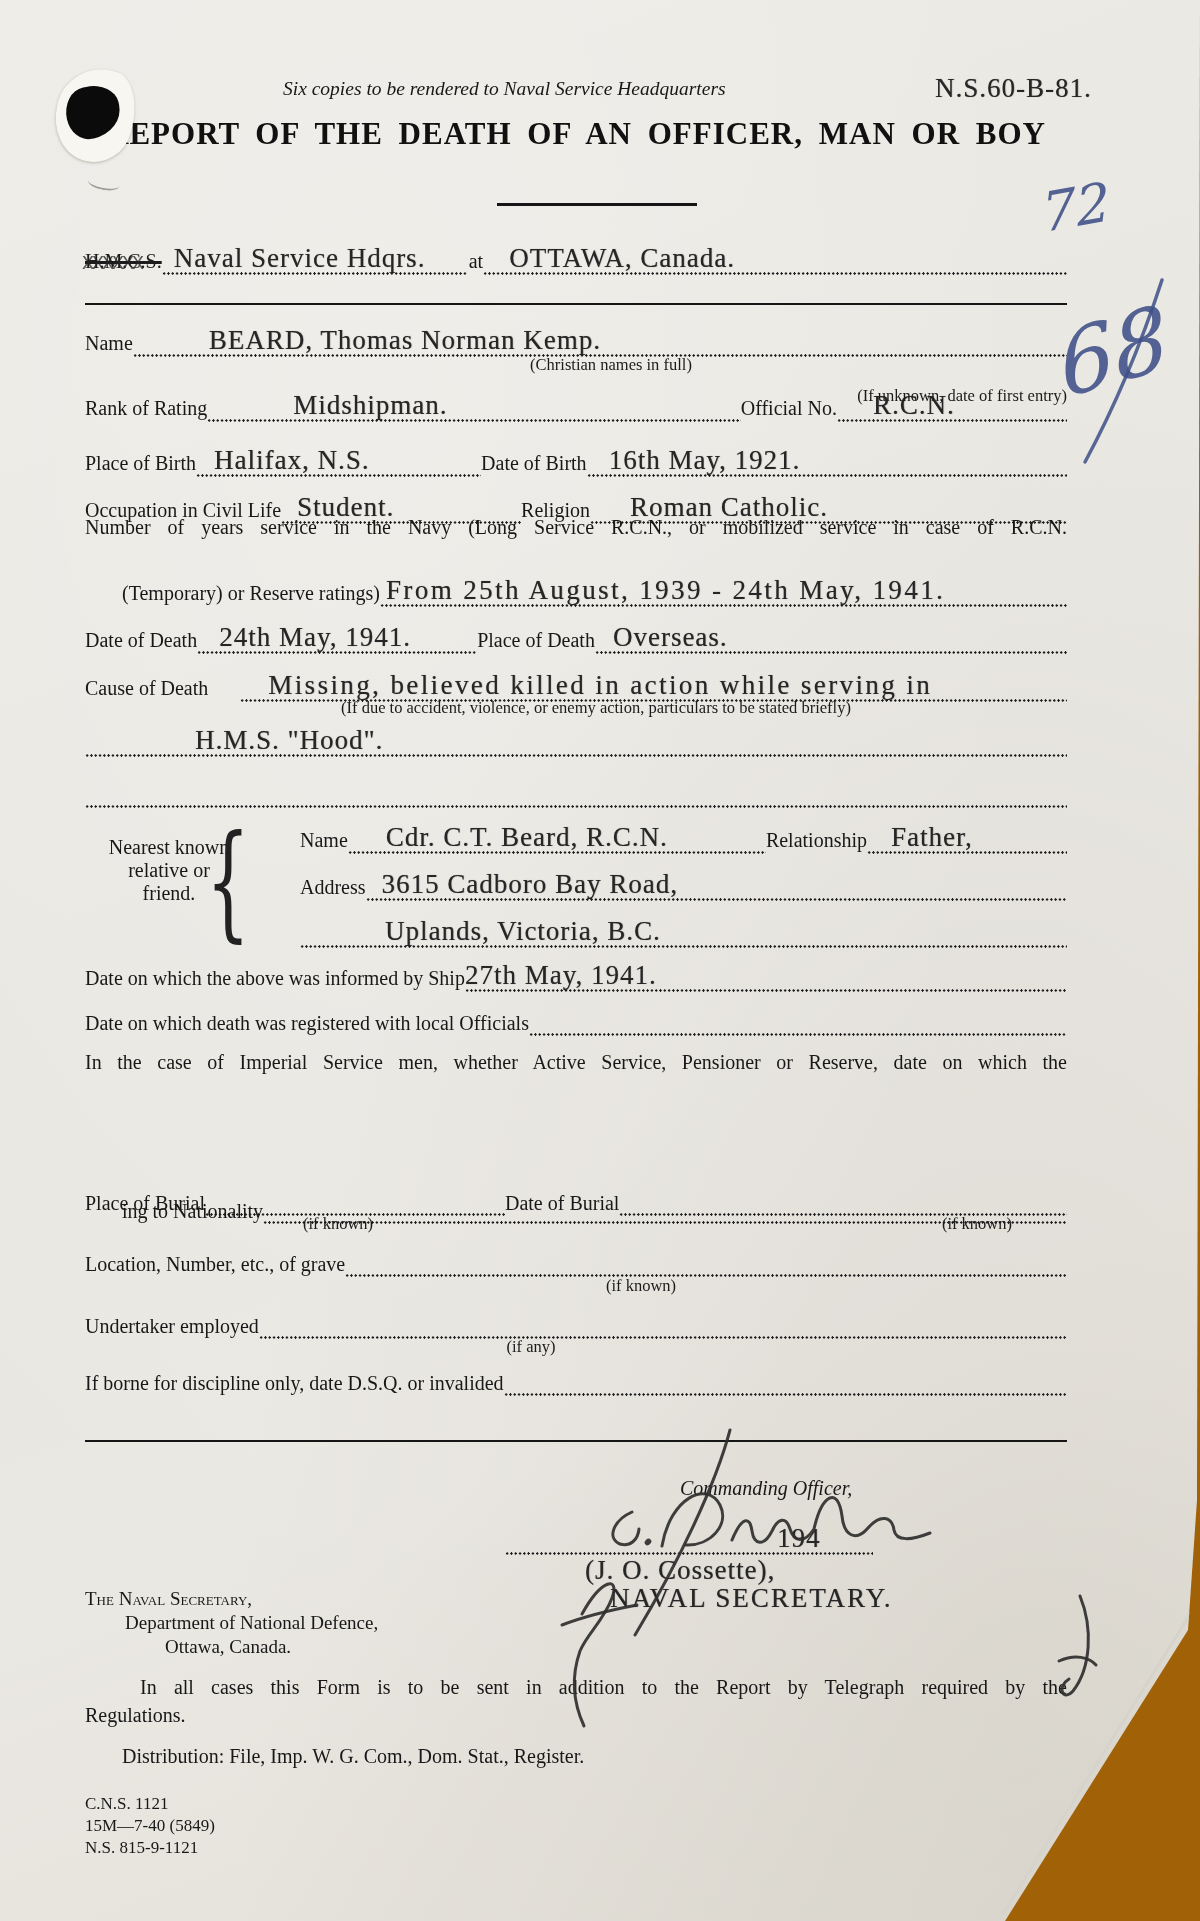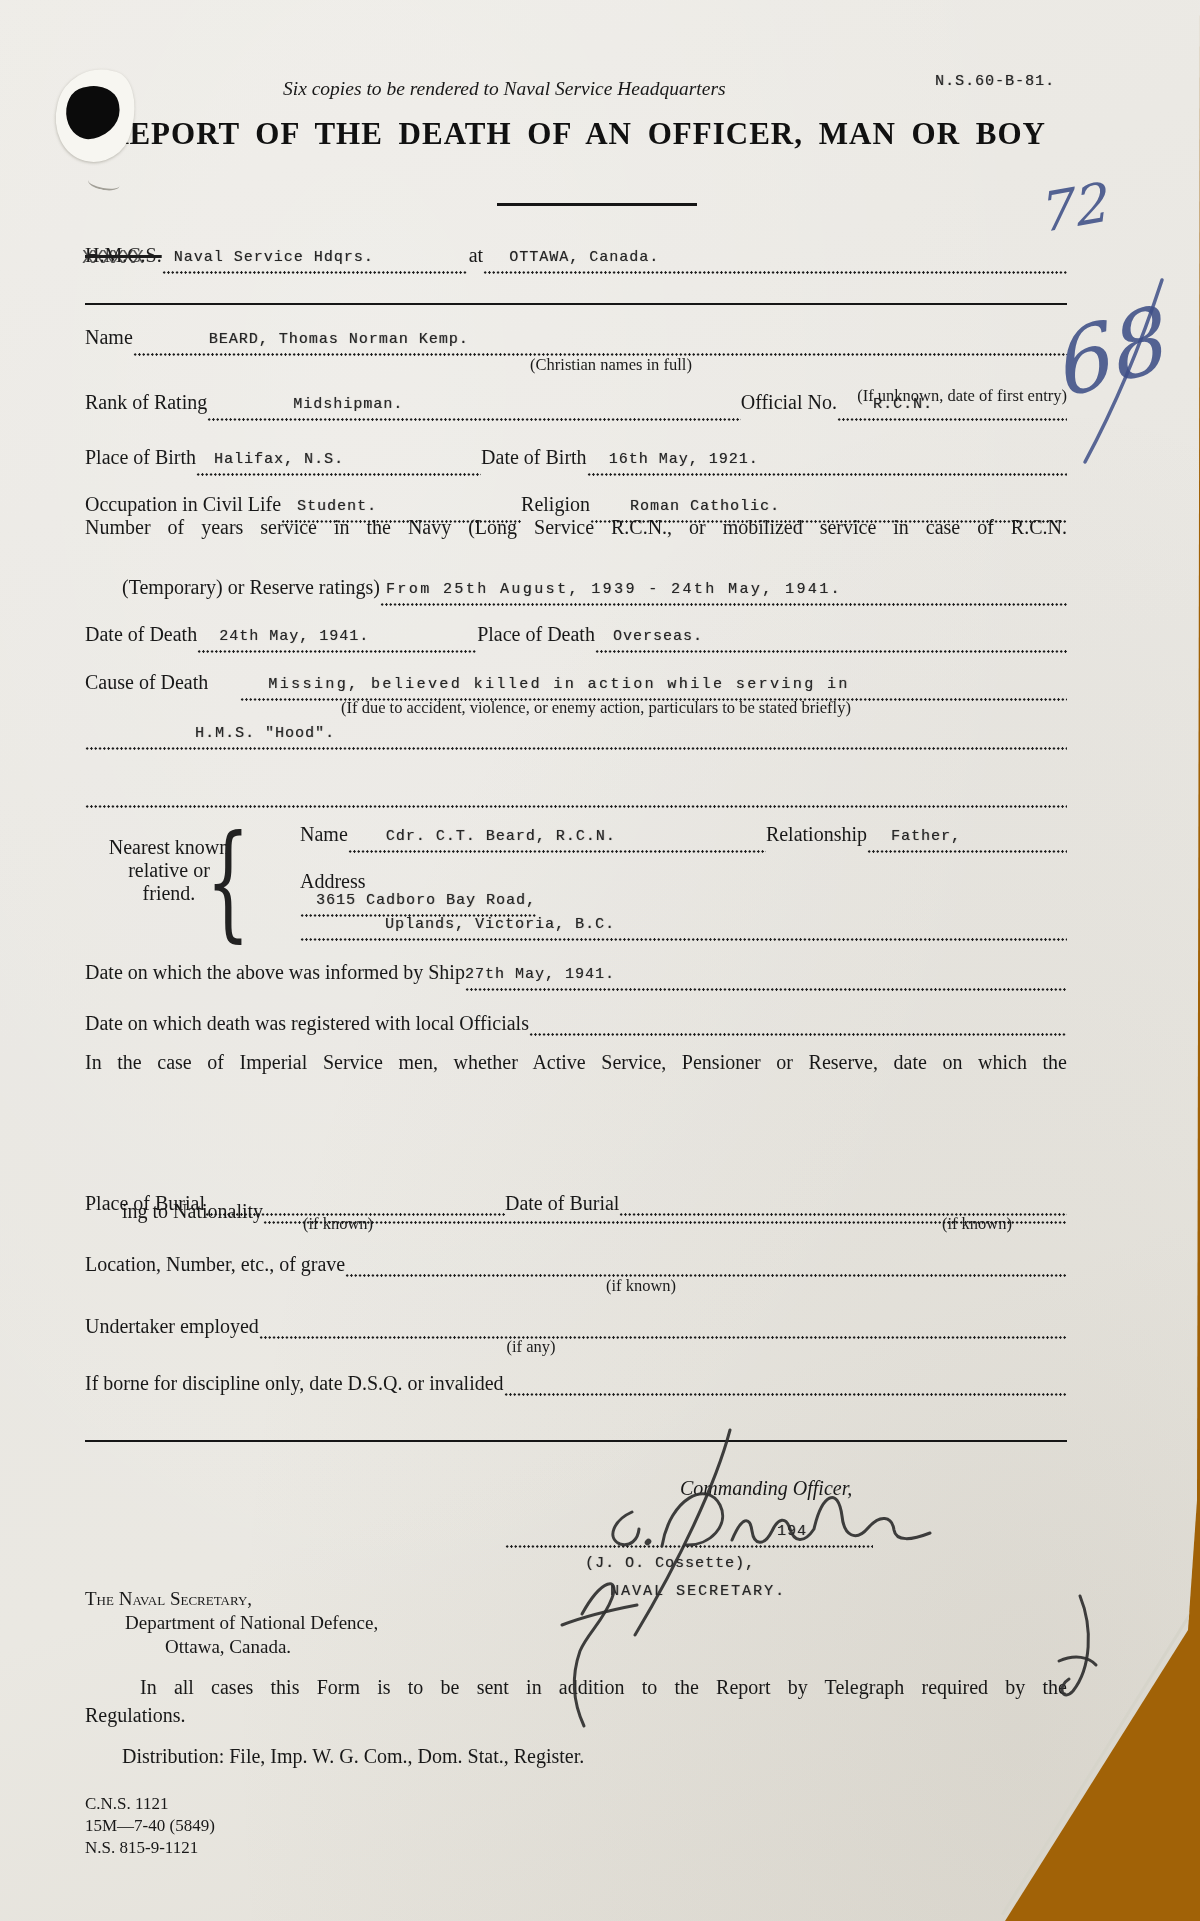--- a/index.html
+++ b/index.html
@@ -11,21 +11,21 @@
              radial-gradient(ellipse at 85% 90%, rgba(120,110,90,0.10), rgba(0,0,0,0) 55%),
              linear-gradient(160deg, #edebe6 0%, #e9e7e2 45%, #eae8e2 70%, #e2dfd7 100%);
            clip-path: polygon(0 0, 1200px 0, 1197px 1500px, 1188px 1630px, 1005px 1921px, 0 1921px); }
   .row { position:absolute; left:85px; right:133px; display:flex; align-items:baseline;
          font-size:20px; color:#181818; line-height:1.15; white-space:nowrap; }
   .lbl { white-space:nowrap; }
   .entry { position:relative; flex:1; display:flex; align-items:baseline; min-height:24px; }
   .dots { background-image:radial-gradient(circle, #1d1d1d 1.05px, rgba(0,0,0,0) 1.35px);
           background-size:4.3px 3px; background-repeat:repeat-x; background-position:0 100%; }
   .entry.blank::before { content:"\00a0"; font-size:22.5px; }
-  .typed { font-family:Liberation Mono, monospace; font-size:15px;
+  .typed { font-family:Liberation Serif, serif; font-size:27px;
            letter-spacing:1px; color:#262626; white-space:nowrap;
            text-shadow:0.4px 0.4px 0.8px rgba(45,45,45,0.55); transform:translateY(-1px); }
   .typed-wide { letter-spacing:2.4px; }
   .hint { font-size:16.5px; color:#1b1b1b; }
   .just { display:block; text-align:justify; text-align-last:justify; }
   .title { position:absolute; top:116px; left:85px; right:133px; text-align:center;
            font-weight:700; font-size:31px; letter-spacing:1px; word-spacing:7px; color:#111; }
   .instr { position:absolute; top:78px; left:283px; font-style:italic; font-size:19.5px; color:#181818; }
   .formno { position:absolute; top:74px; left:935px; }
   .rule { position:absolute; border-top:3px solid #161616; }
@@ -172,21 +172,21 @@
     <div class="row" style="top:823px; left:300px;">
       <span class="lbl">Name</span>
       <span class="entry dots">
         <span class="typed" style="margin-left:38px;">Cdr. C.T. Beard, R.C.N.</span>
       </span>
       <span class="lbl">Relationship</span>
       <span class="entry dots" style="flex:0 0 200px;">
         <span class="typed" style="margin-left:24px;">Father,</span>
       </span>
     </div>
-    <div class="row" style="top:870px; left:300px;flex-direction:column;">
+    <div class="row" style="top:870px; left:300px;">
       <span class="lbl">Address</span>
       <span class="entry dots">
         <span class="typed" style="margin-left:16px;">3615 Cadboro Bay Road,</span>
       </span>
     </div>
     <div class="row" style="top:917px; left:300px;">
       <span class="entry dots">
         <span class="typed" style="margin-left:85px;">Uplands, Victoria, B.C.</span>
       </span>
     </div>

